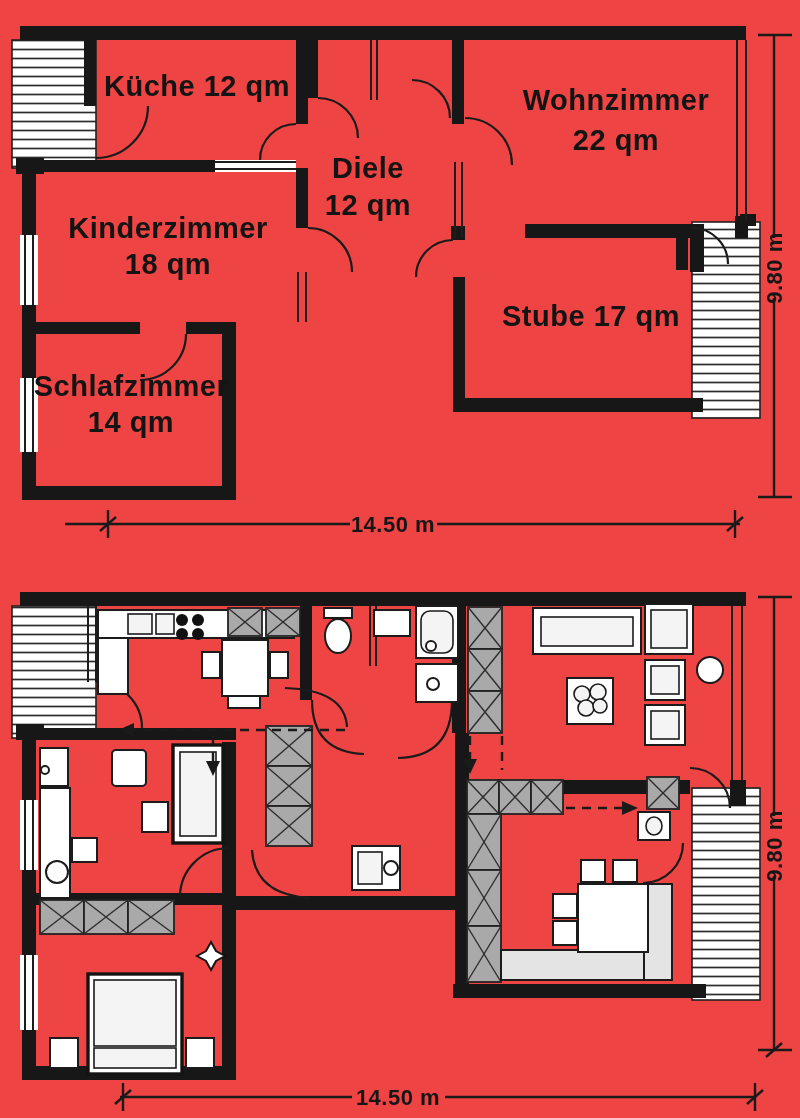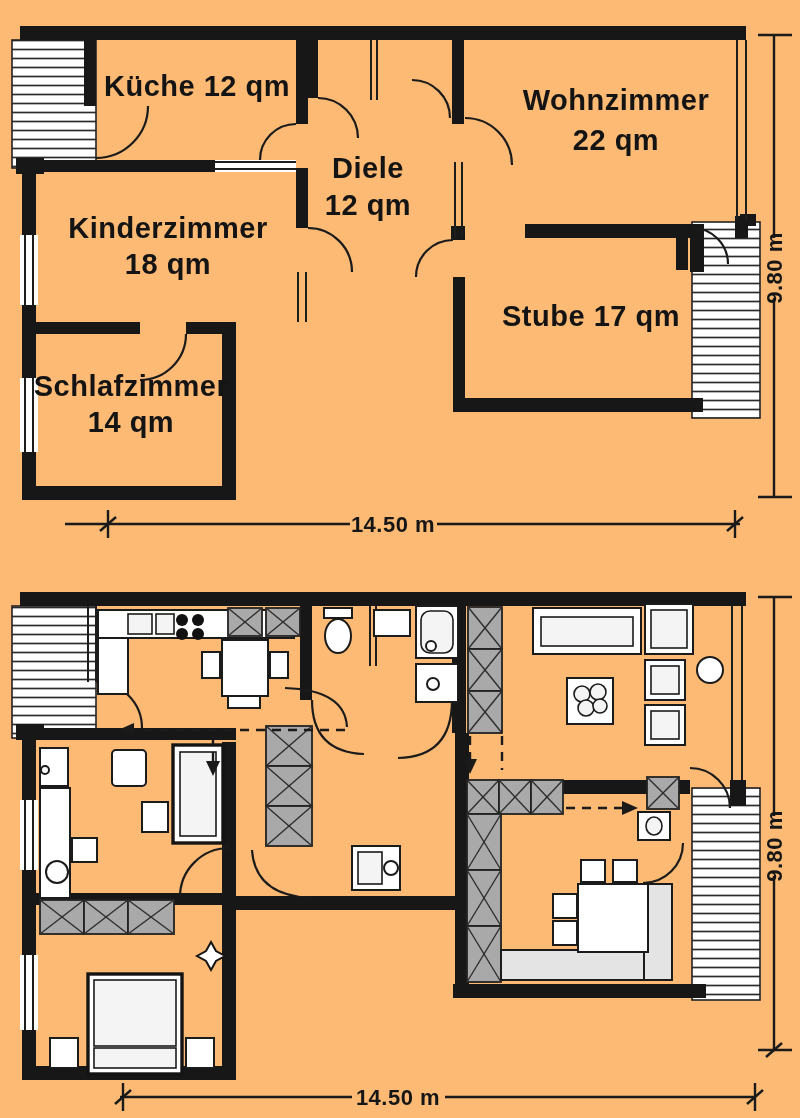--- a/index.html
+++ b/index.html
@@ -1,17 +1,17 @@
 <!DOCTYPE html>
 <html><head>
 <meta charset="utf-8">
 <style>
   html,body{margin:0;padding:0;background:#ffffff;}
   .sheet{
-    position:relative;width:800px;height:1118px;background:#fdba74;
+    position:relative;width:800px;height:1118px;background:#ef4444;
     font-family:"Liberation Sans",sans-serif;overflow:hidden;
   }
   svg{position:absolute;left:0;top:0;}
   .room-label{font-weight:700;fill:#141414;letter-spacing:.5px;}
   .lbl-29{font-size:29px;}
   .dim-label{font-weight:700;fill:#161616;font-size:22px;letter-spacing:.5px;}
   .wall{fill:#171717;}
   .thin{stroke:#1d1d1d;stroke-width:2;fill:none;}
   .arc{stroke:#1b1b1b;stroke-width:2.2;fill:none;}
   .furn{stroke:#1b1b1b;stroke-width:2;fill:#ffffff;}

